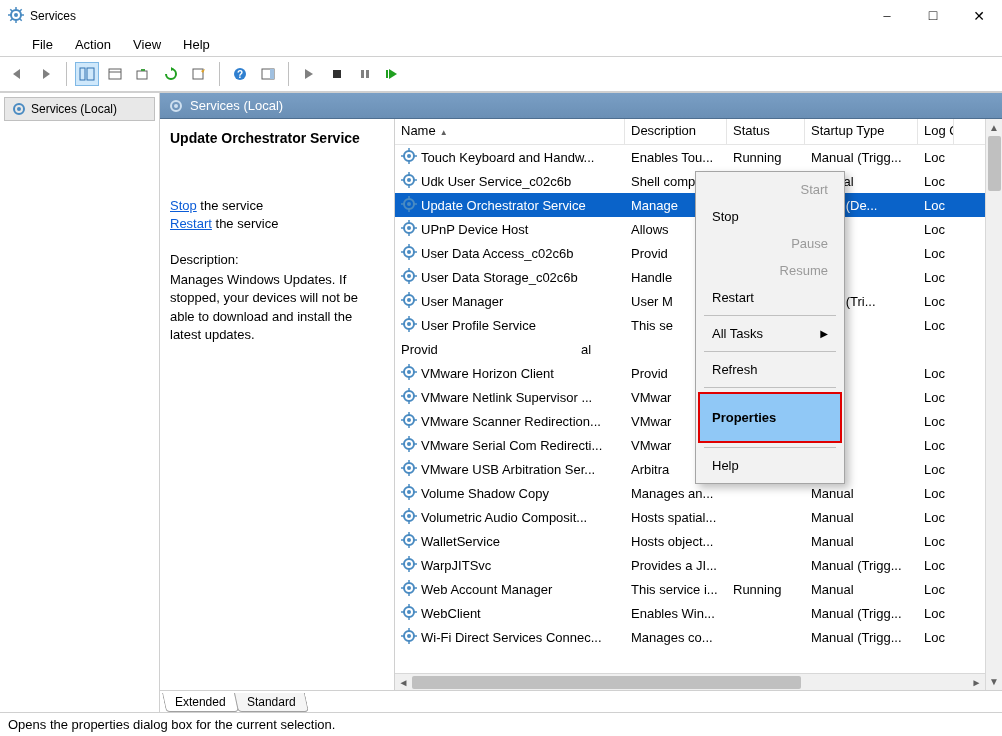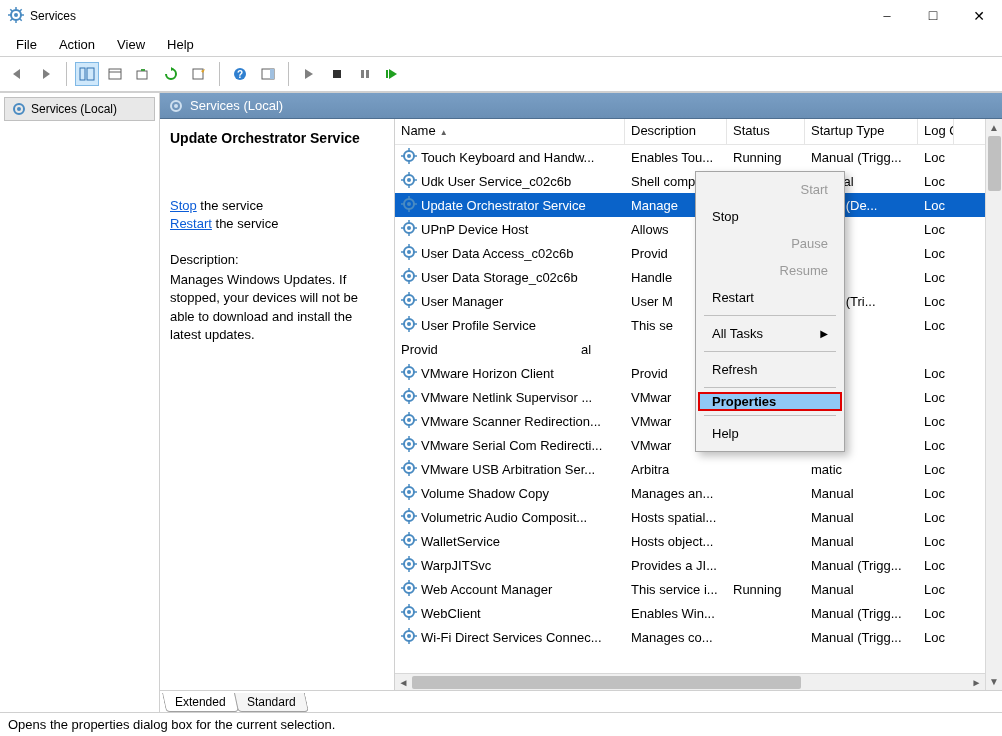--- a/index.html
+++ b/index.html
@@ -2,21 +2,21 @@
 <html><head>
 <meta charset="utf-8">
 <style>
 * { box-sizing: border-box; margin: 0; padding: 0; }
 body { font-family: "Segoe UI", Tahoma, sans-serif; font-size: 12px; background: #fff; color: #000; width: 1002px; height: 736px; overflow: hidden; display: flex; flex-direction: column; }
 .titlebar { height: 32px; display: flex; align-items: center; padding-left: 8px; }
 .titlebar .gear { margin-right: 6px; }
 .titlebar .title { flex: 1; font-size: 12px; }
 .winbtns { display: flex; height: 100%; }
 .winbtn { width: 46px; display: flex; align-items: center; justify-content: center; font-size: 14px; font-family: "Segoe UI Symbol"; }
-.menubar { height: 24px; display: flex; align-items: center; padding-left: 8px; gap: 6px; font-size: 13px; }
+.menubar { height: 24px; display: flex; align-items: center; padding-left: 8px; gap: 6px; font-size: 13px; margin-left: 16px; }
 .menubar .mitem { padding: 2px 8px; }
 .toolbar { height: 36px; border-top: 1px solid #d0d0d0; border-bottom: 1px solid #d0d0d0; display: flex; align-items: center; padding: 0 6px; gap: 4px; }
 .tbtn { width: 24px; height: 24px; display: flex; align-items: center; justify-content: center; border: 1px solid transparent; }
 .tbtn.active { background: #cfe8fb; border: 1px solid #7fb8e5; }
 .tsep { width: 1px; height: 24px; background: #c0c0c0; margin: 0 4px; }
 .main { flex: 1; display: flex; border-top: 1px solid #d0d0d0; min-height: 0; }
 .treepane { width: 160px; border-right: 1px solid #d0d0d0; padding: 4px; }
 .treeitem { display: flex; align-items: center; gap: 4px; padding: 3px 6px; background: #e8e8e8; border: 1px solid #c0c0c0; font-size: 12px; }
 .content { flex: 1; display: flex; flex-direction: column; min-width: 0; }
 .paneheader { height: 26px; background: linear-gradient(#7a9fc5, #6a8fb5); color: #fff; display: flex; align-items: center; padding-left: 8px; gap: 6px; font-size: 13px; border-bottom: 1px solid #4e6e8f; }
@@ -48,21 +48,21 @@
 .vscroll .track { flex: 1; position: relative; }
 .vscroll .thumb { position: absolute; left: 2px; top: 0; width: 13px; height: 55px; background: #c0c0c0; border-radius: 2px; }
 .tabs { height: 22px; border-top: 1px solid #d0d0d0; display: flex; align-items: flex-end; padding-left: 4px; font-size: 12px; }
 .tab { padding: 2px 10px 2px 10px; border: 1px solid #a0a0a0; border-top: none; border-radius: 0 0 4px 4px; margin-right: -1px; background: #f5f5f5; position: relative; transform: skewX(12deg); }
 .tab span { display: inline-block; transform: skewX(-12deg); }
 .tab.active { background: #fff; }
 .statusbar { height: 24px; padding: 4px 8px; font-size: 13px; border-top: 1px solid #d0d0d0; }
 .contextmenu { position: absolute; background: #f2f2f2; border: 1px solid #a5a5a5; box-shadow: 4px 4px 8px rgba(0,0,0,0.25); padding: 4px 2px; font-size: 13px; z-index: 100; width: 150px; }
 .contextmenu .cmitem { padding: 6px 14px; display: flex; justify-content: space-between; align-items: center; }
 .contextmenu .cmitem.disabled { color: #9a9a9a; justify-content: flex-end; }
-.contextmenu .cmitem.highlight { background: #90c8f6; border: 2px solid #e00000; padding: 0 12px; font-weight: 600; }
+.contextmenu .cmitem.highlight { background: #90c8f6; border: 2px solid #e00000; padding: 16px 12px; font-weight: 600; }
 .contextmenu .csep { height: 1px; background: #c0c0c0; margin: 4px 6px; }
 .gear-svg { width: 16px; height: 16px; }
 .sort-indicator { font-size: 8px; color: #606060; margin-left: 4px; }
 </style>
 </head>
 <body>
 
 <div class="titlebar">
   <span class="gear">
     <svg class="gear-svg" viewBox="0 0 16 16">

